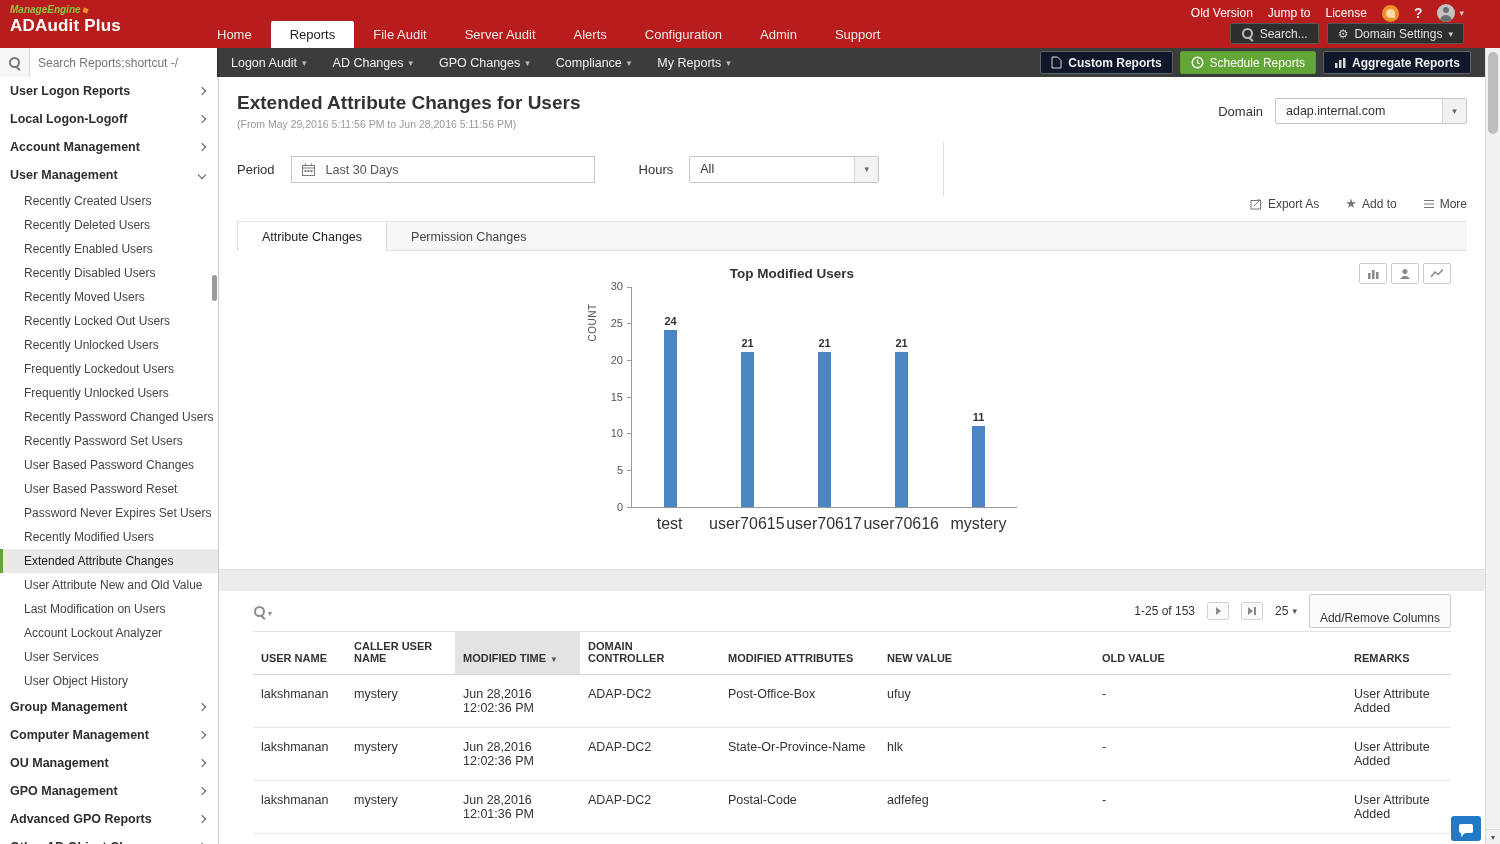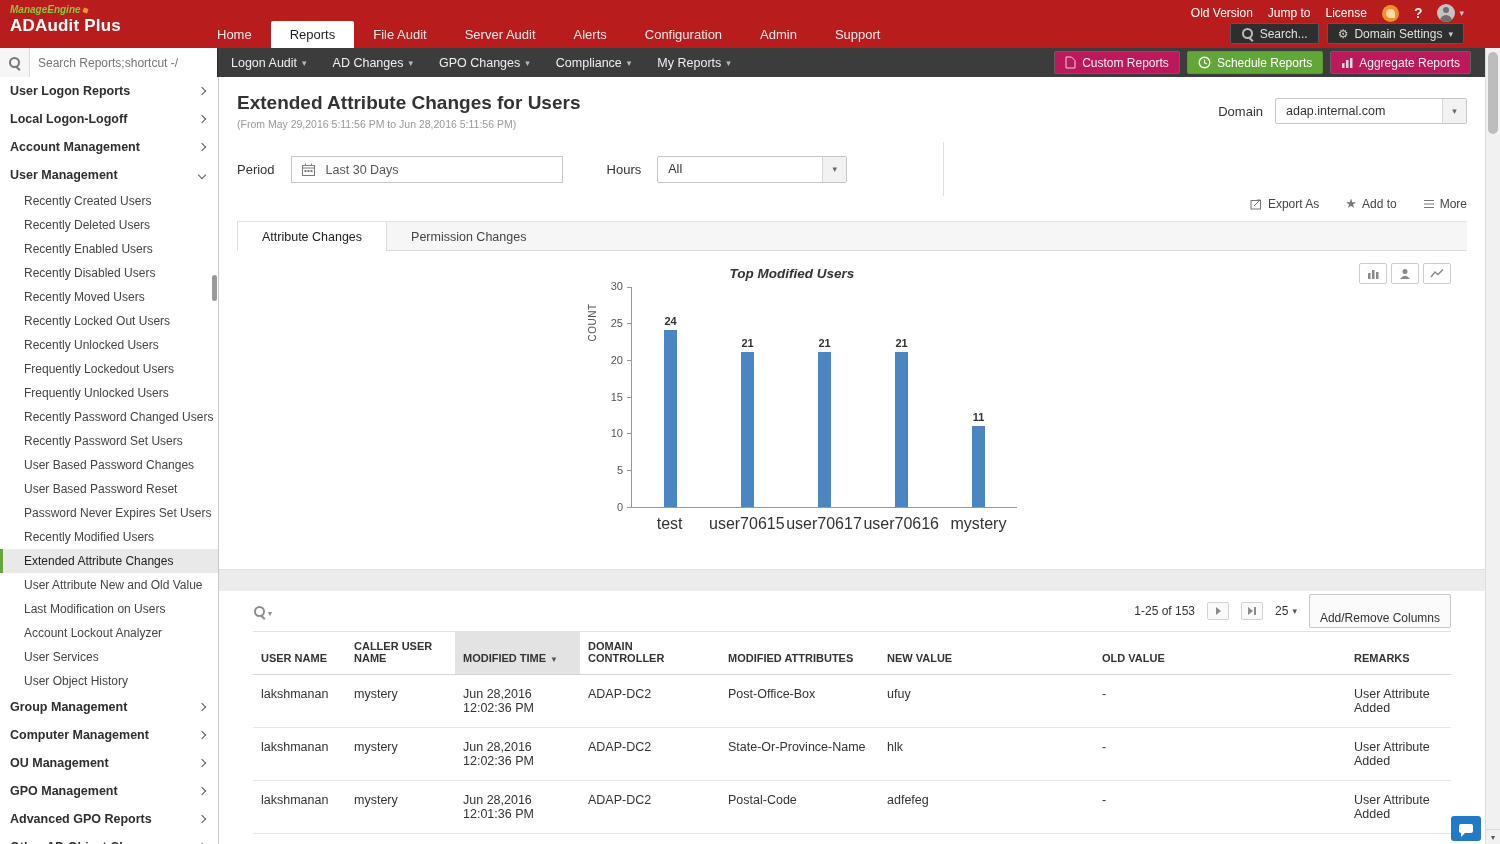--- a/index.html
+++ b/index.html
@@ -37,21 +37,21 @@
   
   .toolbar { position:relative; width:1485px; height:29px; background:#3c3c3c; display:flex; align-items:center; }
   .search-wrap { width:218px; height:29px; display:flex; background:#fff; border-right:1px solid #2a2a2a; flex-shrink:0; }
   .search-icon-box { width:30px; display:flex; align-items:center; justify-content:center; background:#f6f6f6; border-right:1px solid #ddd; color:#777; cursor:pointer; }
   .search-input { flex:1; border:none; outline:none; font-size:12px; color:#666; padding:0 8px; font-family:inherit; }
   .report-menus { display:flex; align-items:center; height:29px; }
   .menu-item { display:flex; align-items:center; gap:5px; padding:0 13px; height:29px; font-size:12.5px; color:#f0f0f0; cursor:pointer; white-space:nowrap; }
   .menu-item .caret { font-size:9px; color:#b9b9b9; }
   .toolbar-right { margin-left:auto; display:flex; align-items:center; gap:7px; padding-right:14px; }
   .tr-btn { display:flex; align-items:center; gap:6px; height:23px; padding:0 10px; font-size:12px; border-radius:2px; cursor:pointer; white-space:nowrap; }
-  .tr-btn.dark { background:#be185d; border:1px solid #616161; color:#eee; }
+  .tr-btn.dark { background:#0f172a; border:1px solid #616161; color:#eee;font-weight:bold; }
   .tr-btn.green { background:#62a637; border:1px solid #5a9a31; color:#fff; }
 
   
   .container { display:flex; width:1485px; height:767px; }
   .sidebar { position:relative; width:219px; border-right:1px solid #c9c9c9; background:#fff; overflow:hidden; flex-shrink:0; }
   .sb-group { display:flex; align-items:center; justify-content:space-between; height:28px; padding:0 13px 0 10px;
               font-size:12.5px; font-weight:bold; color:#2e2e2e; cursor:pointer; }
   .chev { width:6px; height:6px; border-right:1.5px solid #5a5a5a; border-bottom:1.5px solid #5a5a5a; flex-shrink:0; }
   .chev.right { transform:rotate(-45deg); }
   .chev.down { transform:rotate(45deg); }
@@ -71,40 +71,40 @@
   .domain-label { font-size:13px; color:#333; }
   .select-box { position:relative; height:26px; border:1px solid #c6c6c6; border-radius:2px; background:#fff;
                 font-size:12.5px; color:#333; line-height:24px; padding:0 28px 0 10px; cursor:pointer; }
   .sel-caret { position:absolute; right:0; top:0; width:24px; height:24px; line-height:24px; text-align:center;
                color:#666; font-size:9px; background:#f2f2f2; border-left:1px solid #d6d6d6; }
   .domain-select { width:192px; }
 
   
   .filter-row { position:relative; display:flex; align-items:center; margin-top:26px; }
   .filter-label { font-size:13px; color:#333; margin-right:16px; }
-  .date-box { display:flex; align-items:center; width:272px; height:27px; border:1px solid #c6c6c6; background:#fff; cursor:pointer; }
+  .date-box { display:flex; align-items:center; width:304px; height:27px; border:1px solid #c6c6c6; background:#fff; cursor:pointer; }
   .date-icon-wrap { width:34px; text-align:center; line-height:8px; }
   .date-text { font-size:12.5px; color:#555; }
   .hours-label { margin-left:44px; }
   .hours-select { width:190px; height:27px; line-height:25px; }
   .hours-select .sel-caret { height:25px; line-height:25px; }
   .filter-divider { position:absolute; left:706px; top:-14px; width:1px; height:54px; background:#e0e0e0; }
 
   .actions-row { display:flex; justify-content:flex-end; align-items:center; gap:26px; margin-top:14px; height:14px; }
   .action { display:flex; align-items:center; gap:5px; font-size:12px; color:#444; cursor:pointer; }
   .star-glyph { color:#767676; font-size:13px; line-height:12px; }
 
   
   .card { margin-top:10px; }
   .tabbar { display:flex; background:#f6f6f6; border-top:1px solid #e3e3e3; border-bottom:1px solid #ddd; height:30px; }
   .tab { padding:0 24px; line-height:30px; font-size:12.5px; color:#444; cursor:pointer; }
   .tab.active { background:#fff; border-left:1px solid #ddd; border-right:1px solid #ddd; color:#222; margin-bottom:-1px; }
 
   .chart-area { position:relative; height:318px; background:#fff; }
-  .chart-title { text-align:center; padding-top:15px; font-size:13.5px; font-weight:bold; color:#333; margin-right:120px;font-style:italic; }
+  .chart-title { text-align:center; padding-top:15px; font-size:13.5px; font-weight:bold; color:#333; margin-right:120px; }
   .chart-tools { position:absolute; right:16px; top:12px; display:flex; gap:4px; }
   .tool-btn { width:28px; height:21px; border:1px solid #ccc; border-radius:2px; background:#fff;
               display:flex; align-items:center; justify-content:center; cursor:pointer; }
   .chart-figure { position:relative; display:flex; margin-left:360px; margin-top:6px; width:420px; }
   .count-label { position:absolute; left:-24px; top:30px; font-size:10px; color:#555; letter-spacing:.5px; transform:rotate(-90deg); }
   .y-axis { position:relative; width:34px; height:221px; flex-shrink:0; }
   .ytick-label { position:absolute; right:8px; font-size:11px; color:#555; }
   .ytick-mark { position:absolute; right:0; width:4px; height:1px; background:#999; }
   .plot-col { display:flex; flex-direction:column; }
   .plot { position:relative; display:flex; align-items:flex-end; width:386px; height:221px;

